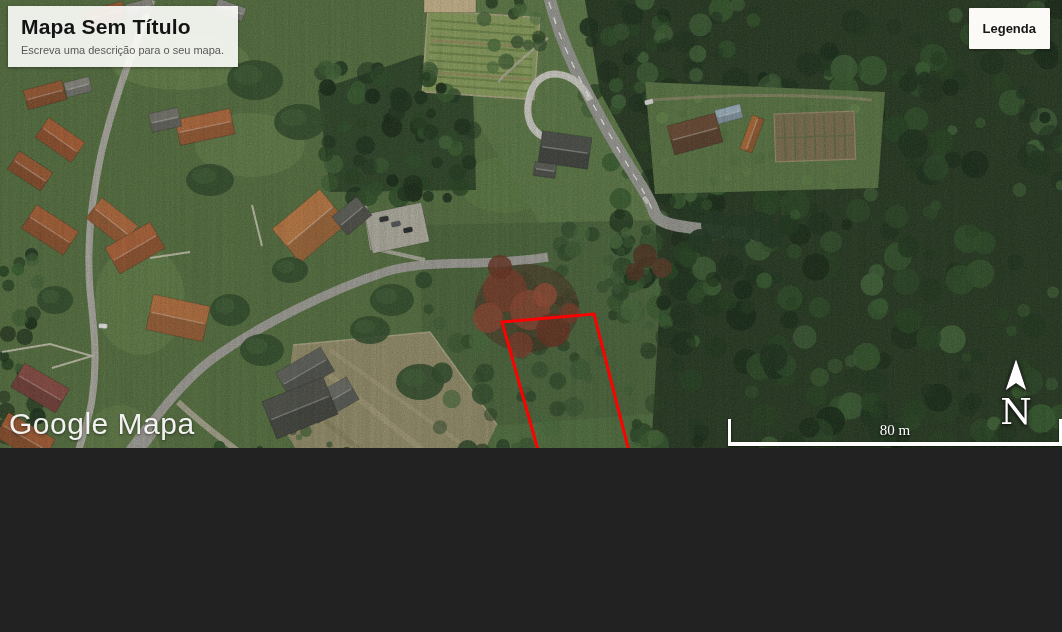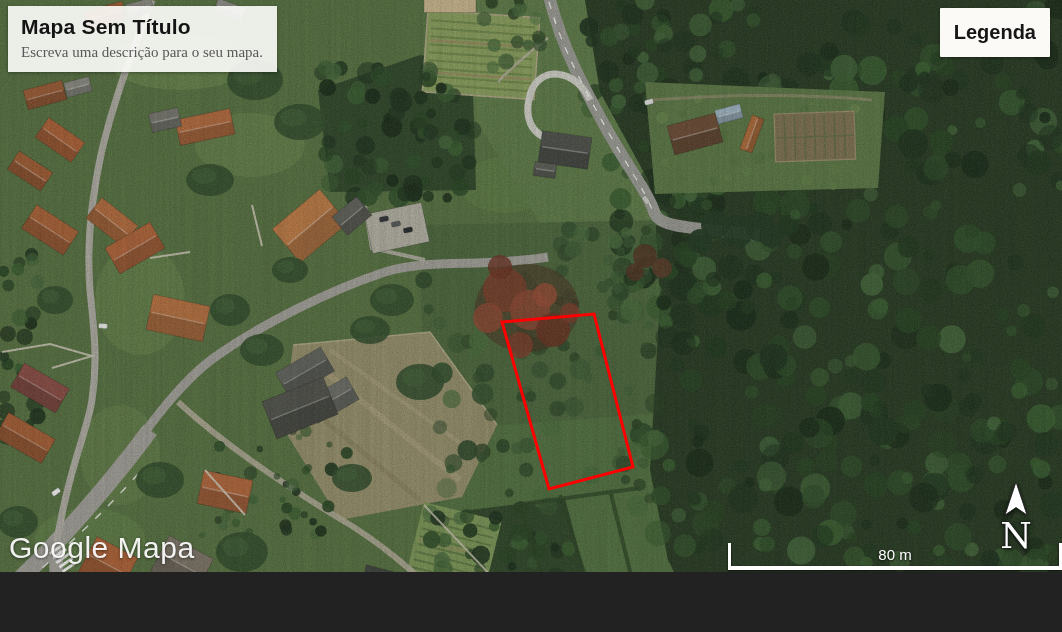--- a/index.html
+++ b/index.html
@@ -1,39 +1,39 @@
 <!DOCTYPE html>
 <html><head>
 <meta charset="utf-8">
 <style>
   html,body{margin:0;padding:0;background:#222;}
-  .stage{position:relative;width:1062px;height:572px;overflow:hidden;
+  .stage{position:relative;width:1062px;height:448px;overflow:hidden;
          background:#4c6639;font-family:"Liberation Sans",sans-serif;}
   .stage svg.map{position:absolute;left:0;top:0;display:block;}
 
   .title-card{position:absolute;left:8px;top:6px;z-index:10;
     background:rgba(253,253,251,.9);padding:9px 14px 11px 13px;
     box-shadow:0 1px 3px rgba(0,0,0,.35);}
   .title-card h1{margin:0;font-size:21px;font-weight:bold;color:#141414;letter-spacing:.2px;}
-  .title-card p{margin:5px 0 0 0;font-size:15px;color:#595959;font-family:Liberation Serif, serif;}
+  .title-card p{margin:5px 0 0 0;font-size:11px;color:#595959;}
 
   .legend-btn{position:absolute;right:12px;top:8px;z-index:10;
     background:#fbfaf7;border:none;padding:13px 14px;
-    font-family:"Liberation Sans",sans-serif;font-size:20px;font-weight:bold;color:#161616;
+    font-family:"Liberation Sans",sans-serif;font-size:13px;font-weight:bold;color:#161616;
     box-shadow:0 1px 3px rgba(0,0,0,.4);cursor:pointer;border-radius:1px;}
 
   .watermark{position:absolute;left:9px;bottom:7px;z-index:10;
     font-size:30px;letter-spacing:.5px;color:rgba(255,255,255,.93);
     text-shadow:0 1px 3px rgba(0,0,0,.5);user-select:none;}
 
   .scalebar{position:absolute;left:728px;bottom:2px;width:328px;height:23px;z-index:9;
     border-left:3px solid #fff;border-right:3px solid #fff;border-bottom:4px solid #fff;
     filter:drop-shadow(0 1px 1px rgba(0,0,0,.8));}
   .scalebar span{position:absolute;left:50%;bottom:3px;transform:translateX(-50%);
-    font-size:15px;color:#fff;white-space:nowrap;}
+    font-size:15px;color:#fff;white-space:nowrap;font-family:Liberation Serif, serif;}
 
   .compass{position:absolute;right:26px;bottom:18px;z-index:9;width:40px;height:74px;
     filter:drop-shadow(0 1px 2px rgba(0,0,0,.75));}
 </style>
 </head>
 <body>
 
 <div class="stage">
 
   <svg class="map" width="1062" height="632" viewBox="0 0 1062 632">

